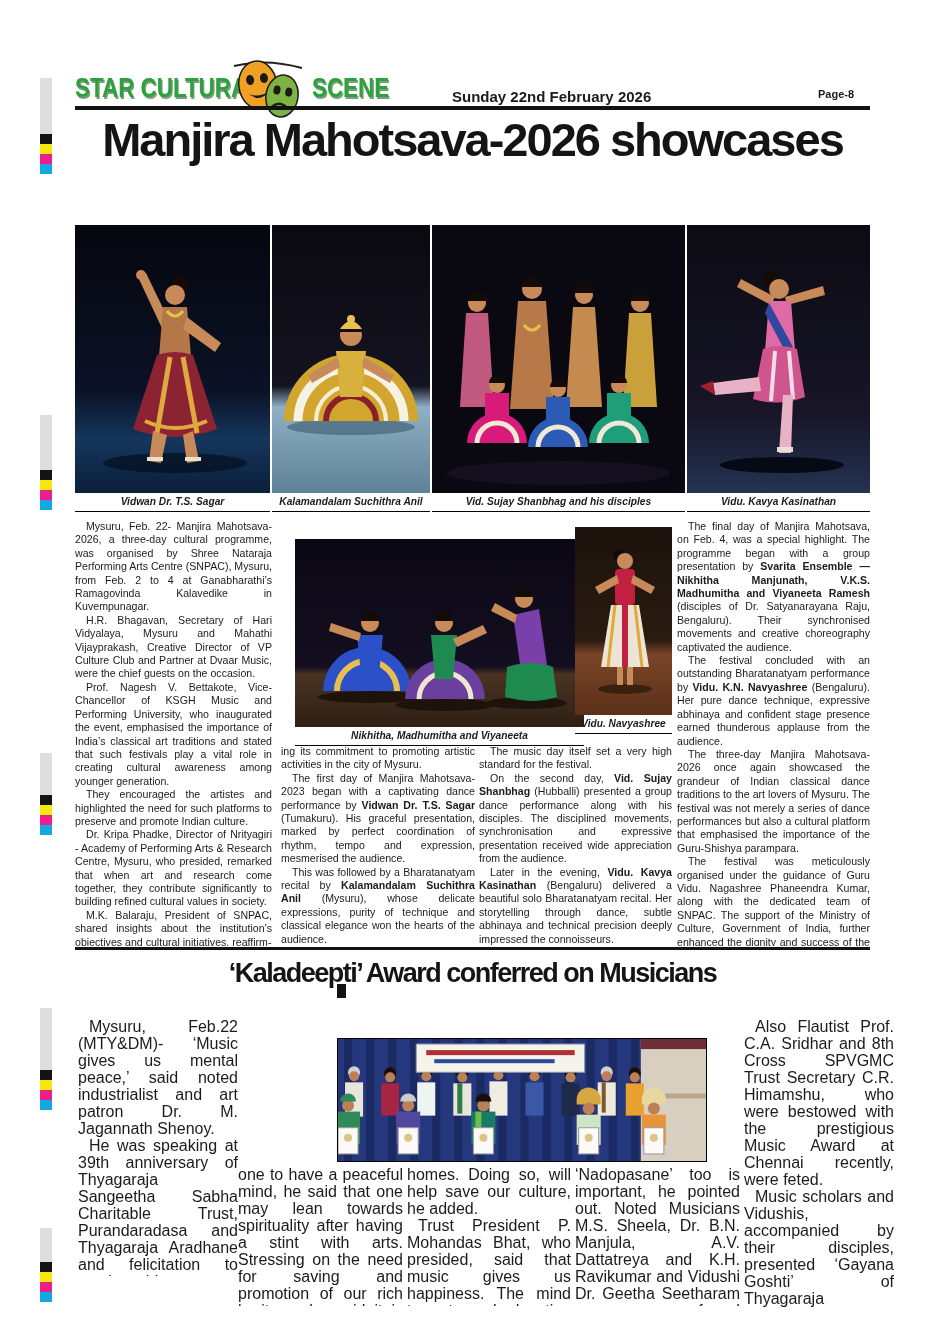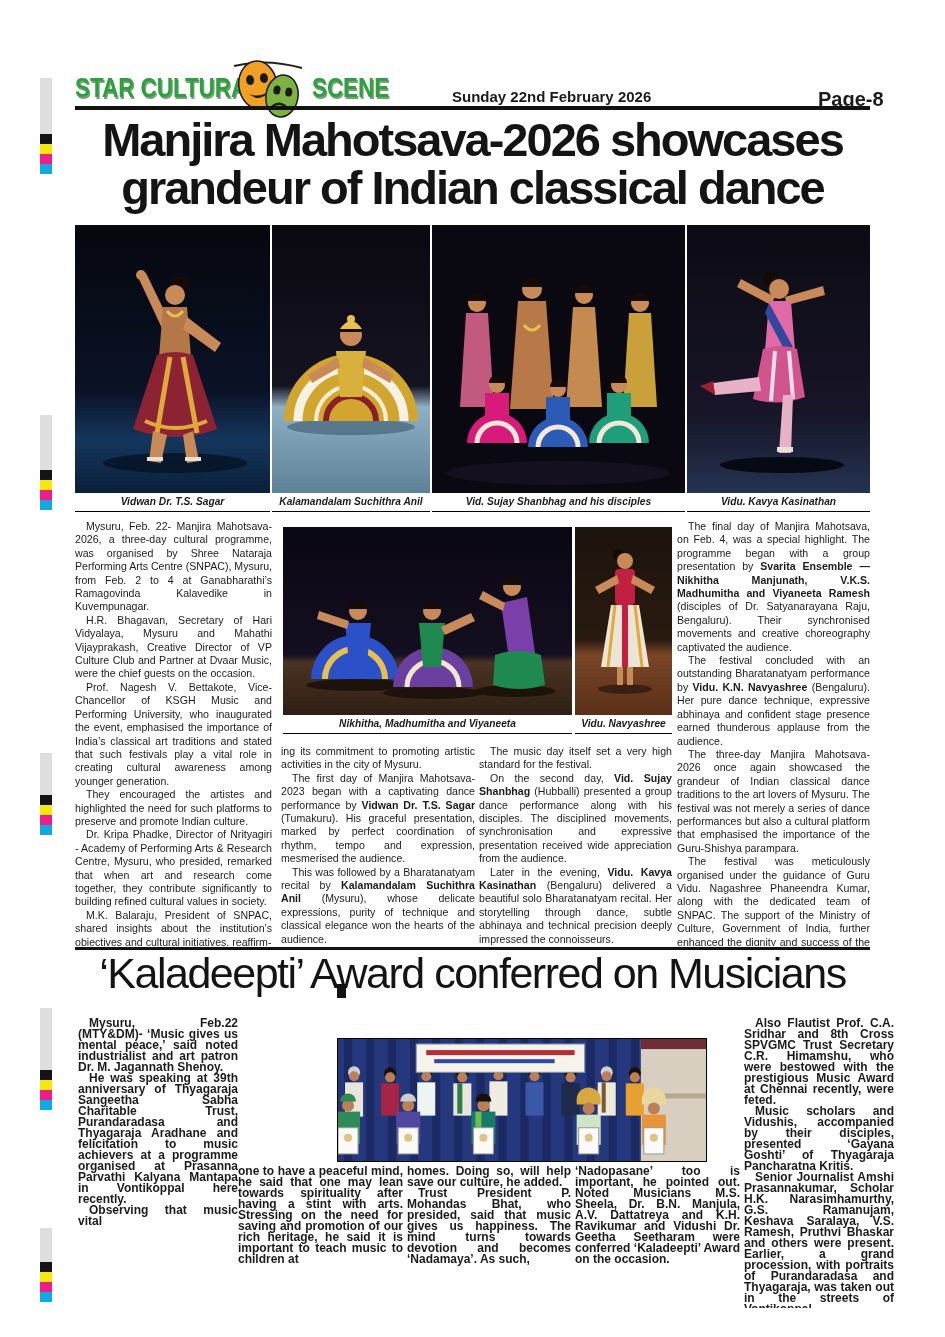--- a/index.html
+++ b/index.html
@@ -11,38 +11,38 @@
   .regsq{width:12px;height:10px;}
   .sq-k{background:#141414;} .sq-y{background:#f6e70c;} .sq-m{background:#ec1e8c;} .sq-c{background:#14a8e2;}
   
   .brand{position:absolute;font-weight:800;color:#2da23c;font-size:28px;letter-spacing:0px;
          transform:scaleX(.8);transform-origin:left bottom;white-space:nowrap;
          text-shadow:1.5px 1.5px 0 rgba(18,78,30,.55);}
   .brand-left{left:75px;top:72px;}
   .brand-right{left:312px;top:72px;}
   .masks{position:absolute;left:226px;top:56px;}
   .mh-date{position:absolute;left:452px;top:88px;font-size:15px;font-weight:bold;}
-  .mh-page{position:absolute;left:818px;top:88px;font-size:20px;font-weight:bold;}
+  .mh-page{position:absolute;left:818px;top:88px;font-size:11px;font-weight:bold;}
   .mh-rule{position:absolute;left:75px;top:106px;width:795px;height:4px;background:#121212;}
   
   .head1{position:absolute;left:75px;top:116px;width:795px;text-align:center;
          font-weight:bold;font-size:47px;line-height:48px;letter-spacing:-2px;color:#141414;}
   .rule2{position:absolute;left:75px;top:947px;width:795px;height:2.5px;background:#121212;}
   .head2{position:absolute;left:75px;top:952px;width:795px;text-align:center;
-         font-weight:normal;font-size:43px;line-height:42px;letter-spacing:-1.5px;color:#141414;}
+         font-weight:bold;font-size:27px;line-height:42px;letter-spacing:-1.5px;color:#141414;}
   
   .photo-cell{position:absolute;}
   .photo-img{display:block;width:100%;}
   .photo-img svg{display:block;width:100%;height:100%;}
   .caption{font-size:10.2px;font-weight:bold;font-style:italic;text-align:center;
            padding-top:3px;height:15px;border-bottom:1.2px solid #000;}
   
   .col{position:absolute;text-align:justify;overflow:hidden;}
   .a1{font-size:10.6px;line-height:13.4px;}
-  .a2{font-size:12px;line-height:11px;font-weight:bold;}
+  .a2{font-size:16px;line-height:17px;}
   .para{margin:0;text-indent:11px;}
   .para.noindent{text-indent:0;}
   .c1{left:75px;top:520px;width:197px;height:426px;}
   .c2{left:281px;top:745px;width:194px;height:202px;}
   .c3{left:479px;top:745px;width:193px;height:202px;}
   .c4{left:677px;top:520px;width:193px;height:426px;}
   .k1{left:78px;top:1018px;width:160px;height:258px;}
   .k2{left:238px;top:1166px;width:165px;height:140px;}
   .k3{left:407px;top:1166px;width:164px;height:140px;}
   .k4{left:575px;top:1166px;width:165px;height:140px;}
@@ -114,21 +114,20 @@
     </span>
     <span class="brand brand-right">SCENE</span>
     <span class="mh-date">Sunday 22nd February 2026</span>
     <span class="mh-page">Page-8</span>
     <div class="mh-rule"></div>
   </header>
 
   <section>
     <h1 class="head1" style="margin:0">
       <span>Manjira Mahotsava-2026 showcases</span><br>
-      <span>grandeur of Indian classical dance</span>
     </h1>
 
     <figure class="photo-cell" style="left:75px;top:225px;width:195px;margin:0">
       <div class="photo-img" style="height:268px">
         <svg viewBox="0 0 195 268" preserveAspectRatio="none">
           <defs>
               <linearGradient id="g1" x1="0" y1="0" x2="0" y2="1">
             <stop offset="0" stop-color="#05070e"></stop>
                 <stop offset=".62" stop-color="#0b1226"></stop>
             <stop offset=".8" stop-color="#14365c"></stop>
@@ -251,21 +250,21 @@
           <path d="M102 126 L106 174" stroke="#f2dce8" stroke-width="4" fill="none"></path>
           <path d="M72 152 L26 158 L28 170 L74 166 Z" fill="#e8b2c6"></path>
           <path d="M26 156 L13 161 L28 170 Z" fill="#a02030"></path>
           <path d="M96 170 L92 228 L104 228 L106 170 Z" fill="#e8b2c6"></path>
           <rect x="90" y="222" width="16" height="5" fill="#e8e0d0"></rect>
         </svg>
       </div>
       <figcaption class="caption">Vidu. Kavya Kasinathan</figcaption>
     </figure>
 
-    <figure class="photo-cell" style="left:283px;top:527px;width:289px;margin:0">
+    <figure class="photo-cell" style="left:283px;top:527px;width:289px;margin:12px">
       <div class="photo-img" style="height:188px">
         <svg viewBox="0 0 289 188" preserveAspectRatio="none">
           <defs>
               <linearGradient id="gA" x1="0" y1="0" x2="0" y2="1">
             <stop offset="0" stop-color="#0a0714"></stop>
                 <stop offset=".68" stop-color="#140f20"></stop>
             <stop offset=".72" stop-color="#4a3322"></stop>
                 <stop offset="1" stop-color="#2e1f14"></stop>
               </linearGradient>
             </defs>

